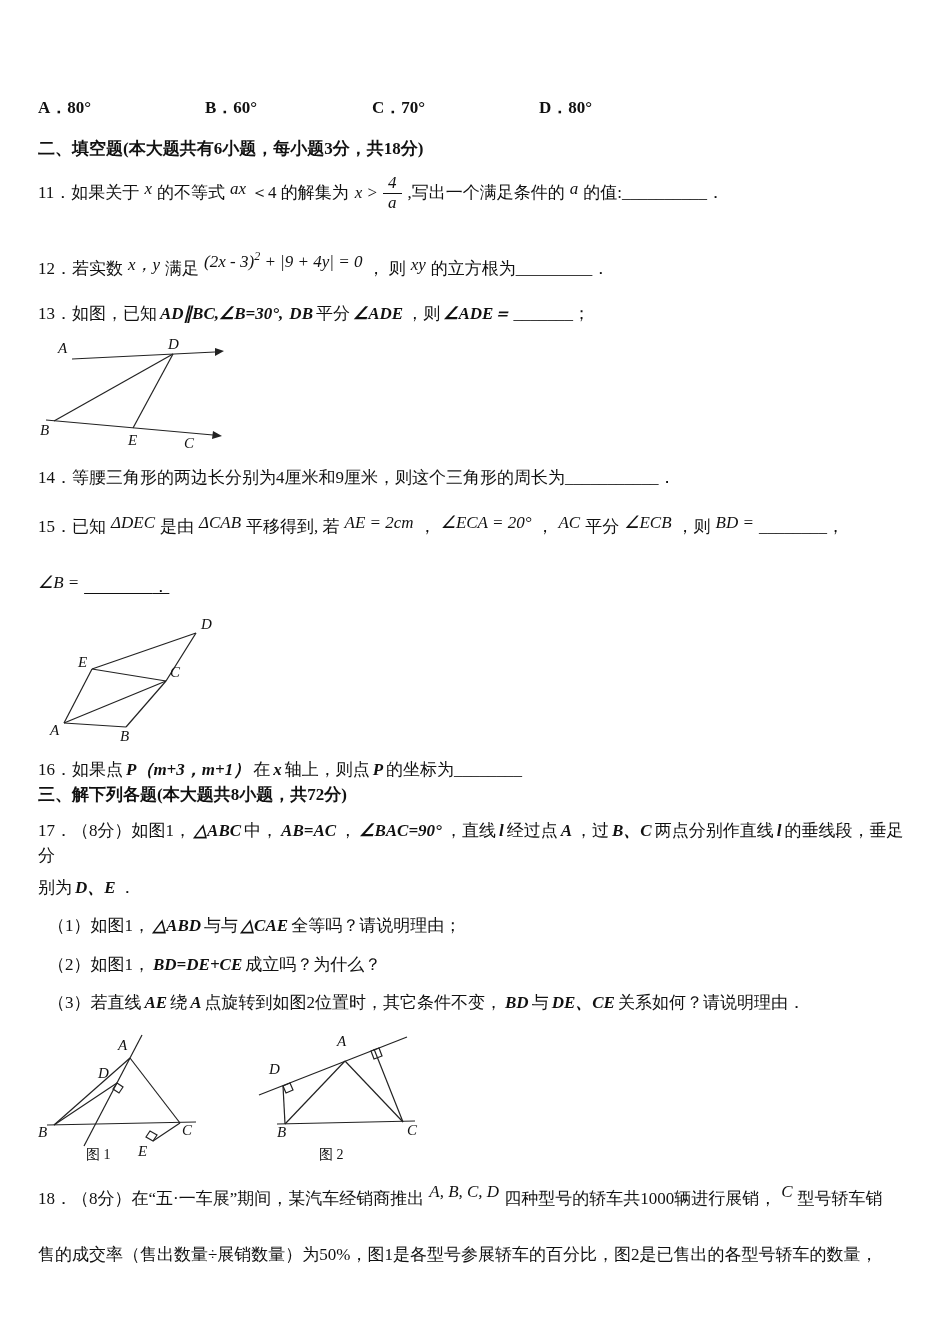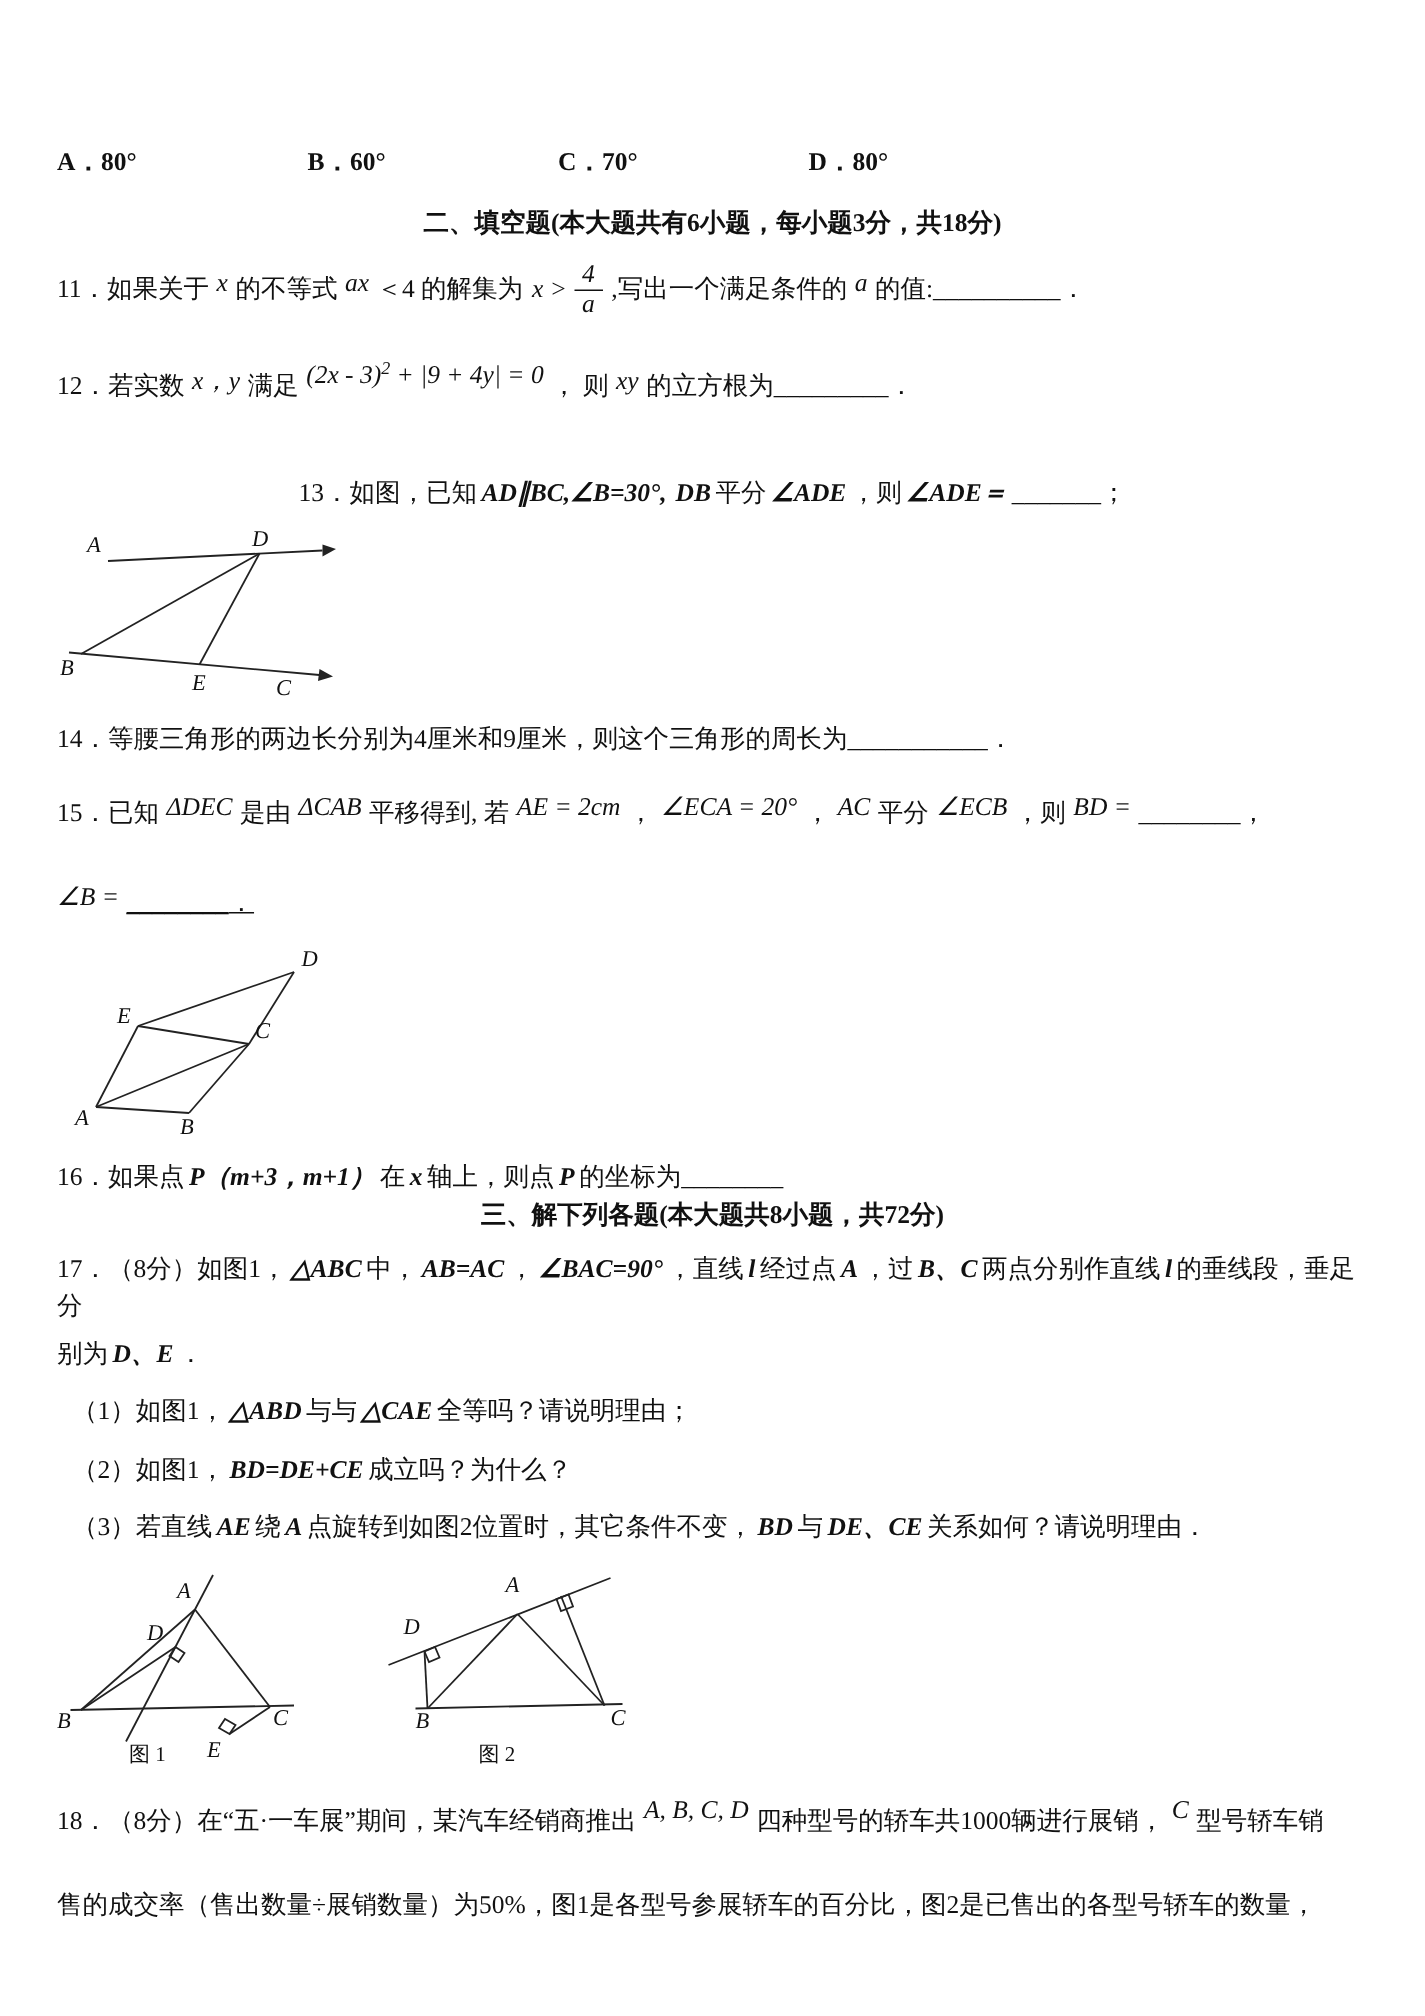--- a/index.html
+++ b/index.html
@@ -3,33 +3,33 @@
 <meta charset="utf-8">
 <style>
   html,body{margin:0;padding:0;}
   body{
     width:950px;height:1344px;overflow:hidden;background:#ffffff;color:#111;
     font-family:"Liberation Serif","DejaVu Serif",serif;font-size:17px;
   }
   .page{padding:96px 38px 0 38px;}
   .opts{display:flex;font-weight:bold;margin-bottom:18px;}
   .opts span{width:167px;}
-  .sec-title{font-weight:bold;margin-bottom:16px;text-align:center;}
+  .sec-title{font-weight:bold;margin-bottom:16px;}
   .line{line-height:1.5;}
   .bi{font-weight:bold;font-style:italic;margin:0 3px;font-family:"Liberation Serif",serif;}
   .frm{font-style:italic;display:inline-block;transform:translateY(-4px);margin:0 5px;font-family:"Liberation Serif",serif;}
   .frm-hi{font-style:italic;display:inline-block;transform:translateY(-7px);margin:0 5px;font-family:"Liberation Serif",serif;}
   .frm sup,.frm-hi sup{font-size:12px;}
   .mathwrap{display:inline-flex;align-items:center;transform:translateY(-6px);margin:0 6px;font-style:italic;}
   .frac{display:inline-flex;flex-direction:column;align-items:center;line-height:1.05;margin-left:5px;font-style:italic;}
   .frac .fnum{padding:0 5px 1px;border-bottom:1.2px solid #111;}
   .frac .fden{padding:0 5px;}
   .q11row{margin-top:20px;margin-bottom:0;height:48px;display:flex;align-items:flex-start;}
-  .q12row{margin-top:15px;}
-  .q13row{margin-top:46px;text-align:center;}
+  .q12row{margin-top:26px;}
+  .q13row{margin-top:20px;}
   .fig13box{margin-top:10px;margin-left:-6px;}
   .q14row{margin-top:14px;}
   .q15row1{margin-top:24px;}
   .q15row2{margin-top:34px;text-decoration:underline;}
   .fig15box{margin-top:16px;margin-left:6px;}
   .q16row{margin-top:10px;}
   .sec3row{margin-bottom:12px;}
   .q17l1{margin-top:0;}
   .q17l2{margin-top:6px;}
   .sub{margin-top:13px;padding-left:10px;}

